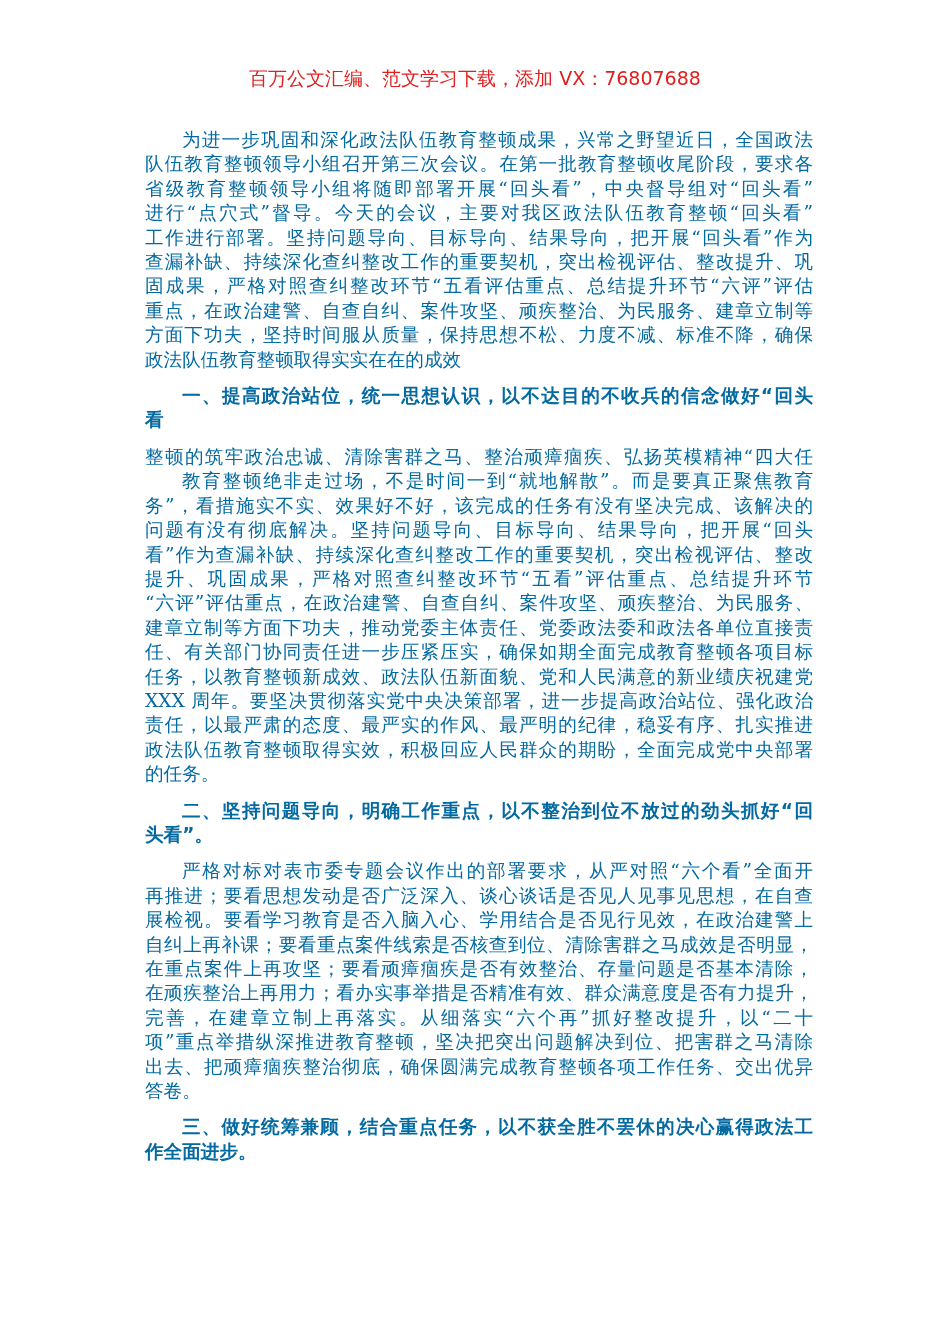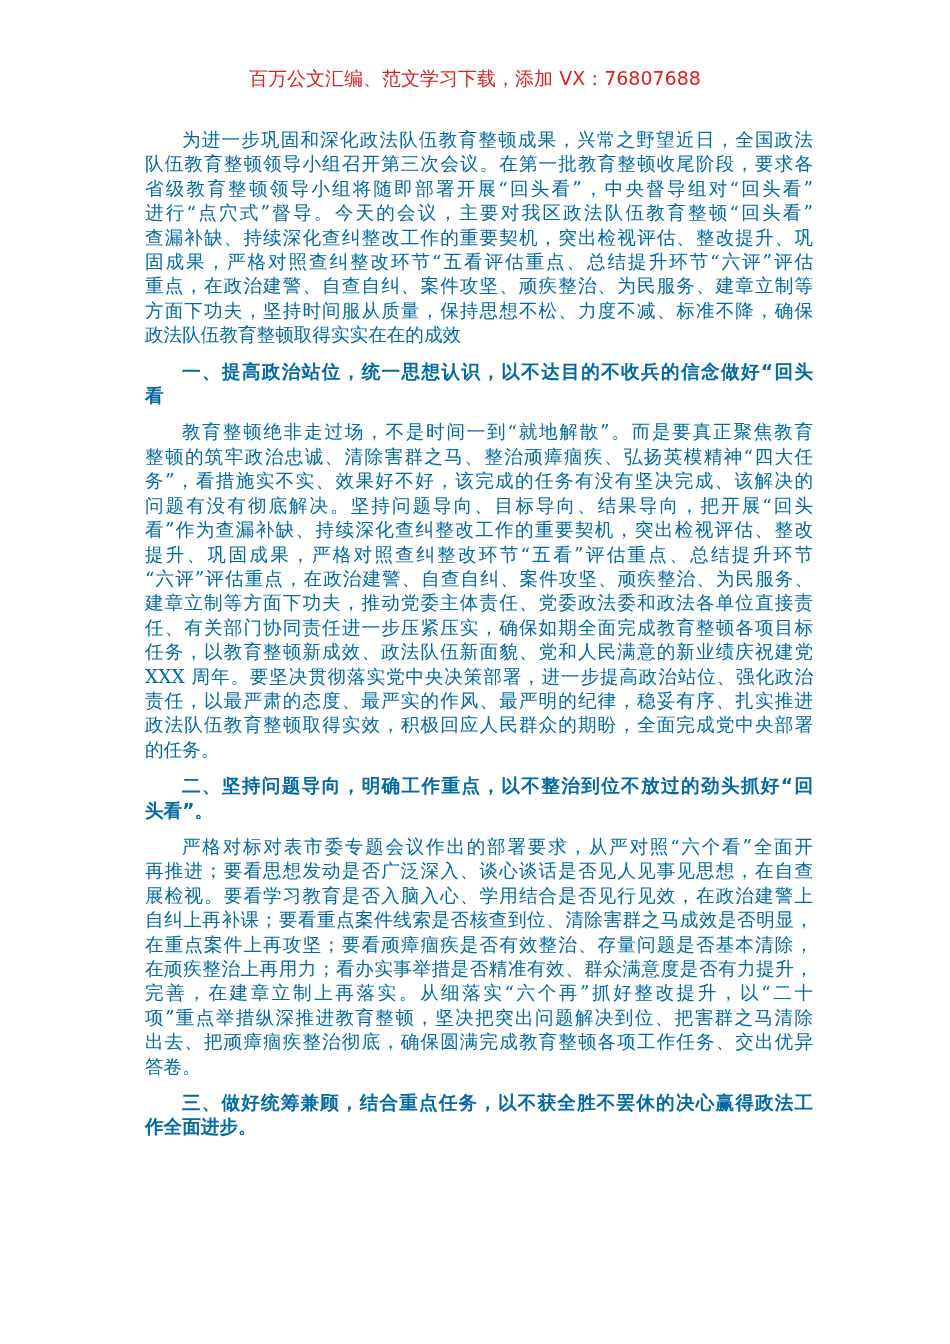--- a/index.html
+++ b/index.html
@@ -25,33 +25,34 @@
 
 <div class="page">
   <div class="banner">百万公文汇编、范文学习下载，添加 VX：76807688</div>
 
   <div class="body">
     <div class="para" id="intro">
         <span class="line indent">为进一步巩固和深化政法队伍教育整顿成果，兴常之野望近日，全国政法</span>
         <span class="line">队伍教育整顿领导小组召开第三次会议。在第一批教育整顿收尾阶段，要求各</span>
         <span class="line">省级教育整顿领导小组将随即部署开展“回头看”，中央督导组对“回头看”</span>
         <span class="line">进行“点穴式”督导。今天的会议，主要对我区政法队伍教育整顿“回头看”</span>
+        <span class="line">工作进行部署。坚持问题导向、目标导向、结果导向，把开展“回头看”作为</span>
         <span class="line">查漏补缺、持续深化查纠整改工作的重要契机，突出检视评估、整改提升、巩</span>
         <span class="line">固成果，严格对照查纠整改环节“五看评估重点、总结提升环节“六评”评估</span>
         <span class="line">重点，在政治建警、自查自纠、案件攻坚、顽疾整治、为民服务、建章立制等</span>
         <span class="line">方面下功夫，坚持时间服从质量，保持思想不松、力度不减、标准不降，确保</span>
         <span class="line last">政法队伍教育整顿取得实实在在的成效</span>
       </div>
     <div class="heading" id="h1">
         <span class="line indent">一、提高政治站位，统一思想认识，以不达目的不收兵的信念做好“回头</span>
         <span class="line last">看</span>
       </div>
     <div class="para" id="p1">
+        <span class="line">整顿的筑牢政治忠诚、清除害群之马、整治顽瘴痼疾、弘扬英模精神“四大任</span>
         <span class="line indent">教育整顿绝非走过场，不是时间一到“就地解散”。而是要真正聚焦教育</span>
-        <span class="line">整顿的筑牢政治忠诚、清除害群之马、整治顽瘴痼疾、弘扬英模精神“四大任</span>
         <span class="line">务”，看措施实不实、效果好不好，该完成的任务有没有坚决完成、该解决的</span>
         <span class="line">问题有没有彻底解决。坚持问题导向、目标导向、结果导向，把开展“回头</span>
         <span class="line">看”作为查漏补缺、持续深化查纠整改工作的重要契机，突出检视评估、整改</span>
         <span class="line">提升、巩固成果，严格对照查纠整改环节“五看”评估重点、总结提升环节</span>
         <span class="line">“六评”评估重点，在政治建警、自查自纠、案件攻坚、顽疾整治、为民服务、</span>
         <span class="line">建章立制等方面下功夫，推动党委主体责任、党委政法委和政法各单位直接责</span>
         <span class="line">任、有关部门协同责任进一步压紧压实，确保如期全面完成教育整顿各项目标</span>
         <span class="line">任务，以教育整顿新成效、政法队伍新面貌、党和人民满意的新业绩庆祝建党</span>
         <span class="line">XXX 周年。要坚决贯彻落实党中央决策部署，进一步提高政治站位、强化政治</span>
         <span class="line">责任，以最严肃的态度、最严实的作风、最严明的纪律，稳妥有序、扎实推进</span>

